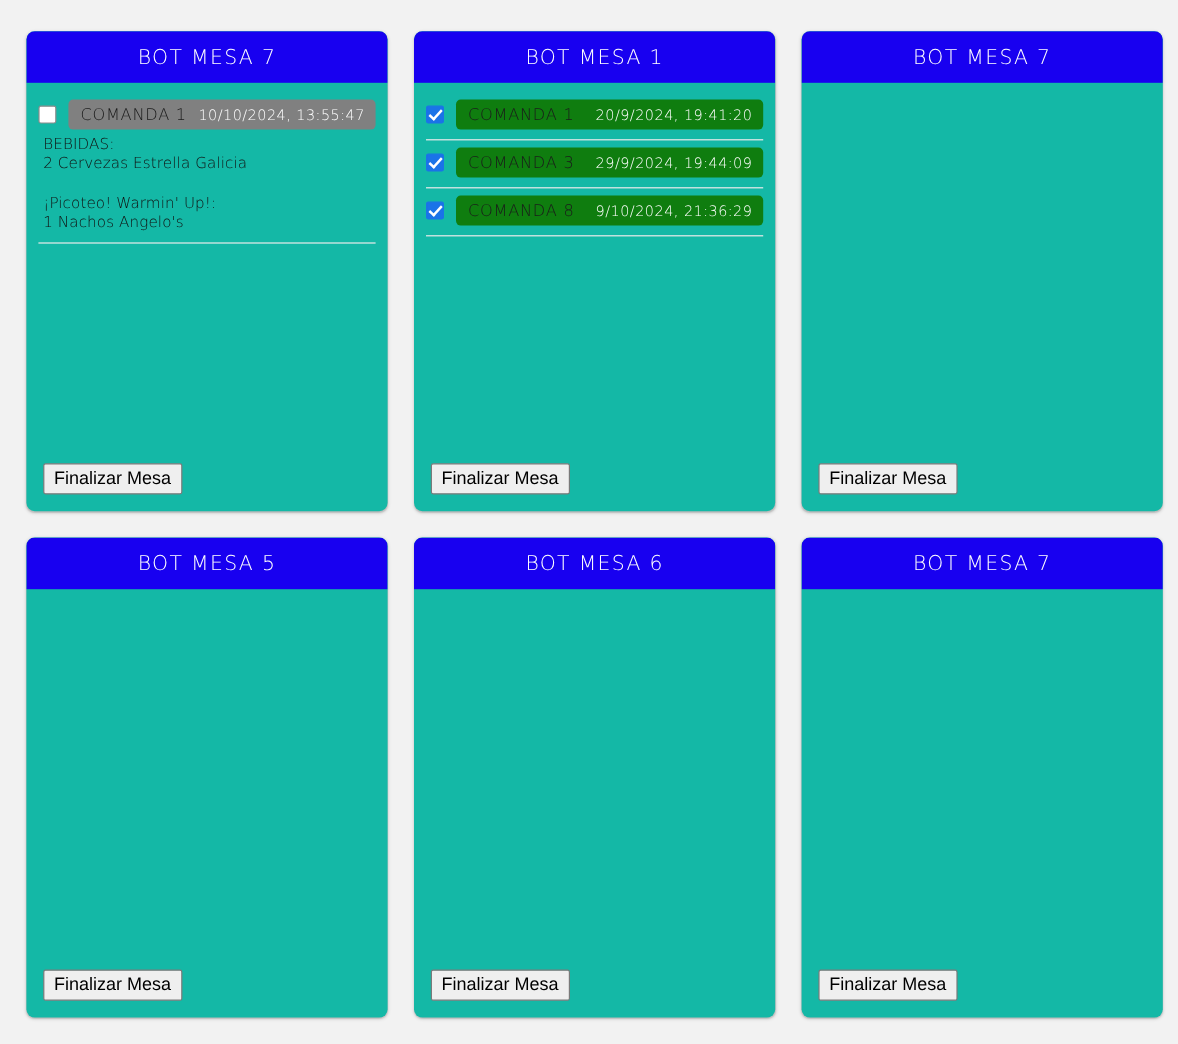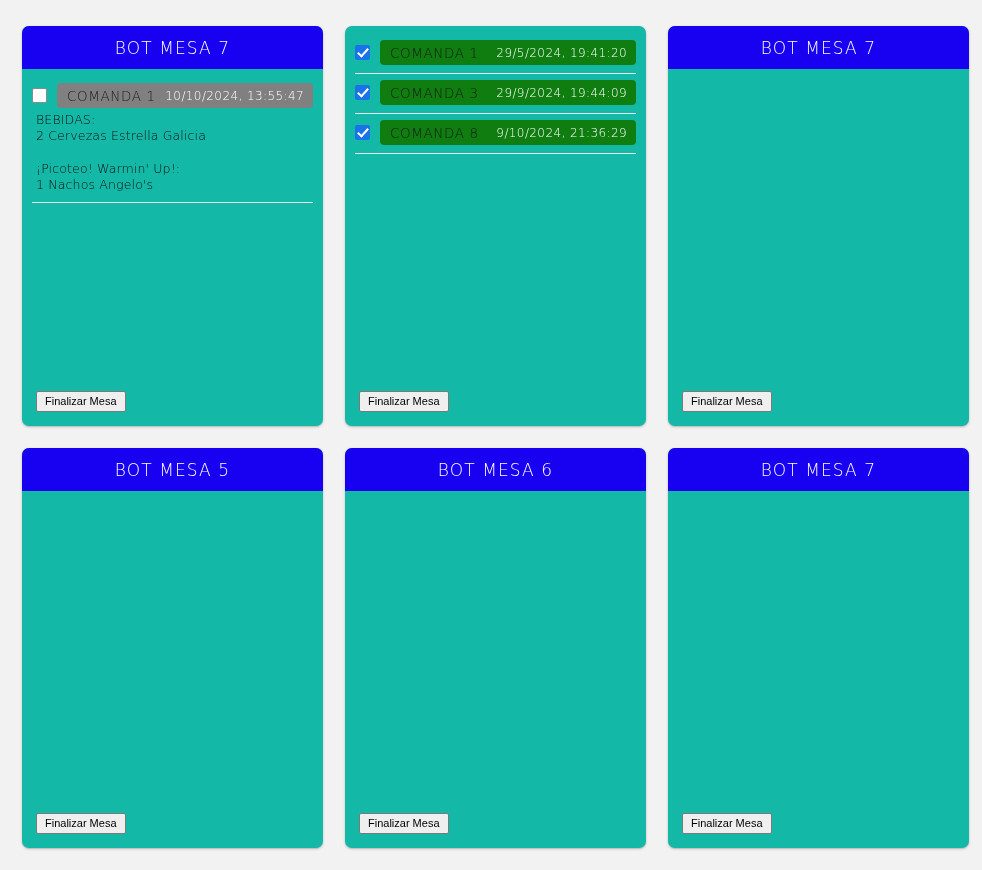--- a/index.html
+++ b/index.html
@@ -139,21 +139,21 @@
     font-weight: 300;
     line-height: 1.30;
     color: #111111;
     white-space: pre-wrap;
     letter-spacing: 0.1px;
   }
 
   
   .btn-finalizar {
     font-family: "Liberation Sans", sans-serif;
-    font-size: 11px;
+    font-size: 15px;
     color: #000000;
     background: #efefef;
     border: 1px solid #7a7a7a;
     border-radius: 2px;
     padding: 3px 8px 4px 8px;
     cursor: pointer;
     line-height: normal;
   }
 </style>
 </head>
@@ -175,27 +175,28 @@
             <div class="comanda-details">BEBIDAS:
 2 Cervezas Estrella Galicia
 
 ¡Picoteo! Warmin' Up!:
 1 Nachos Angelo's</div>
           </div>
         </div>
         <div class="card-footer"><button class="btn-finalizar">Finalizar Mesa</button></div>
       </div>
       <div class="card">
+        <div class="card-header">BOT MESA 1</div>
         <div class="card-body">
           <div class="comanda-item">
             <div class="comanda-row">
               <div class="chk checked"></div>
               <div class="comanda-bar green">
                 <span class="comanda-label">COMANDA 1</span>
-                <span class="comanda-time">29/5/2024, 19:41:20</span>
+                <span class="comanda-time">20/9/2024, 19:41:20</span>
               </div>
             </div>
           </div>
           <div class="comanda-item">
             <div class="comanda-row">
               <div class="chk checked"></div>
               <div class="comanda-bar green">
                 <span class="comanda-label">COMANDA 3</span>
                 <span class="comanda-time">29/9/2024, 19:44:09</span>
               </div>

